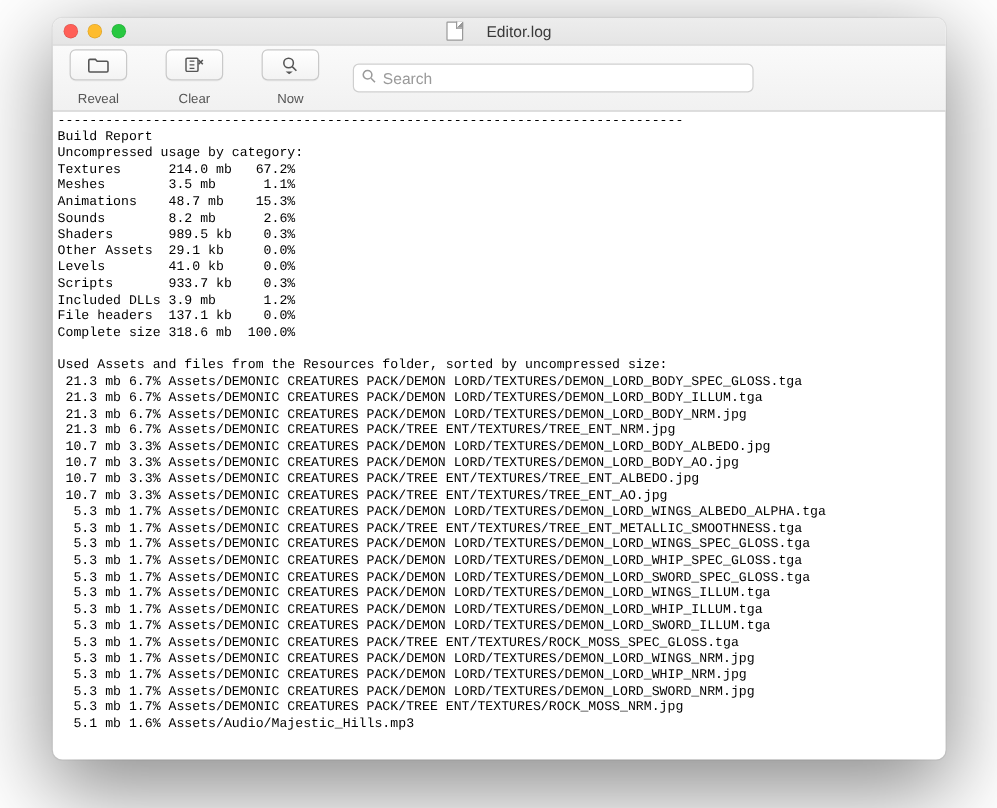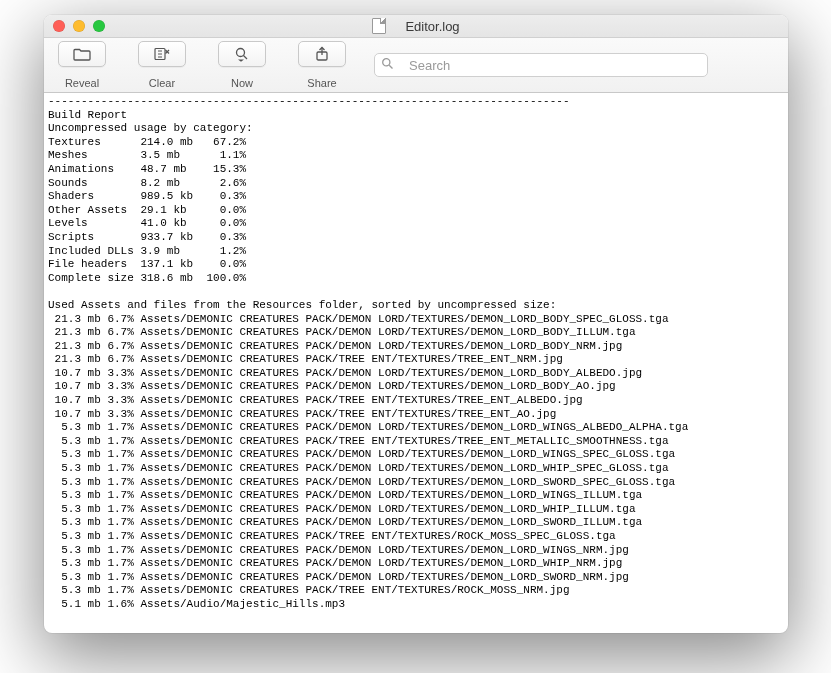--- a/index.html
+++ b/index.html
@@ -112,21 +112,21 @@
   }
   .search {
     flex:1;
     height: 22px;
     border:1px solid #cfcfcf;
     border-radius: 5px;
     background:#fff;
     display:flex;
     align-items:center;
     padding:0 6px;
-    gap:13px;
+    gap:3px;
     color:#9a9a9a;
     font-size:13px;
     max-width: 320px;
   }
   .search svg { flex:0 0 auto; }
   .search input{
     border:none;outline:none;flex:1;font-size:13px;background:transparent;
     color:#333;
   }
   .search input::placeholder{color:#9a9a9a;}
@@ -194,32 +194,20 @@
               <circle cx="6.5" cy="6.5" r="4" fill="none" stroke="#555" stroke-width="1.3"></circle>
               <line x1="9.5" y1="9.5" x2="13" y2="13" stroke="#555" stroke-width="1.3"></line>
               <path d="M4 13.5h6l-3 2.3z" fill="#555"></path>
             </svg>
         </span>
       </div>
       <span class="tb-label">Now</span>
     </div>
 
 
-    <div class="tb-group">
-      <div class="tb-btn">
-        <span class="tb-icon">
-          <svg width="14" height="16" viewBox="0 0 14 16">
-              <rect x="2" y="6" width="10" height="8" rx="1.2" fill="none" stroke="#555" stroke-width="1.3"></rect>
-              <line x1="7" y1="1.5" x2="7" y2="9" stroke="#555" stroke-width="1.3"></line>
-              <path d="M4.5 4 7 1.5 9.5 4" fill="none" stroke="#555" stroke-width="1.3"></path>
-            </svg>
-        </span>
-      </div>
-      <span class="tb-label">Share</span>
-    </div>
 
     <div class="search-wrap">
       <div class="search">
         <span>
           <svg width="13" height="13" viewBox="0 0 13 13">
               <circle cx="5.3" cy="5.3" r="3.6" fill="none" stroke="#9a9a9a" stroke-width="1.3"></circle>
               <line x1="8.2" y1="8.2" x2="11.5" y2="11.5" stroke="#9a9a9a" stroke-width="1.3"></line>
             </svg>
         </span>
         <input type="text" placeholder="Search" style="">

